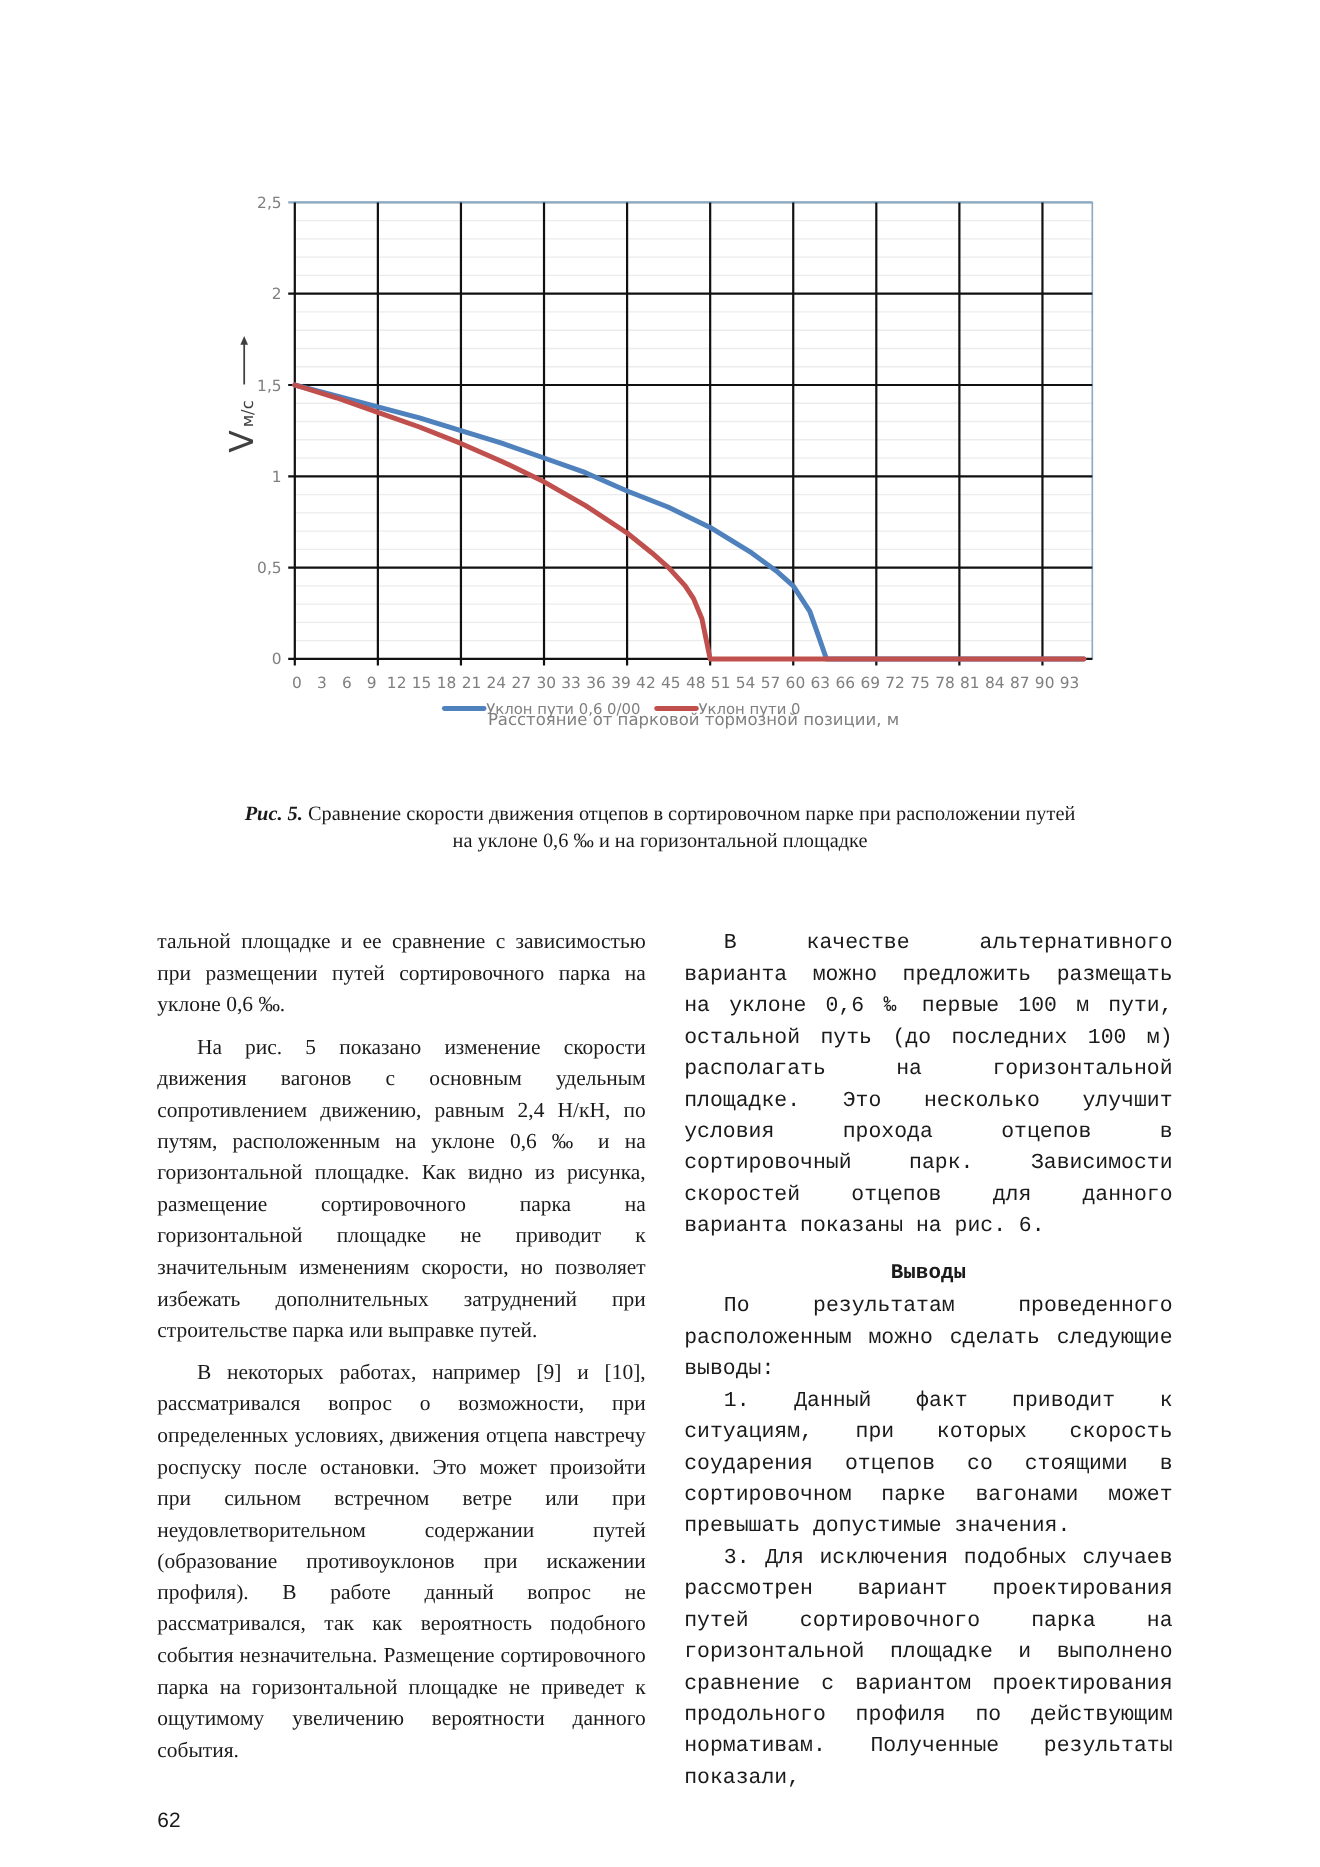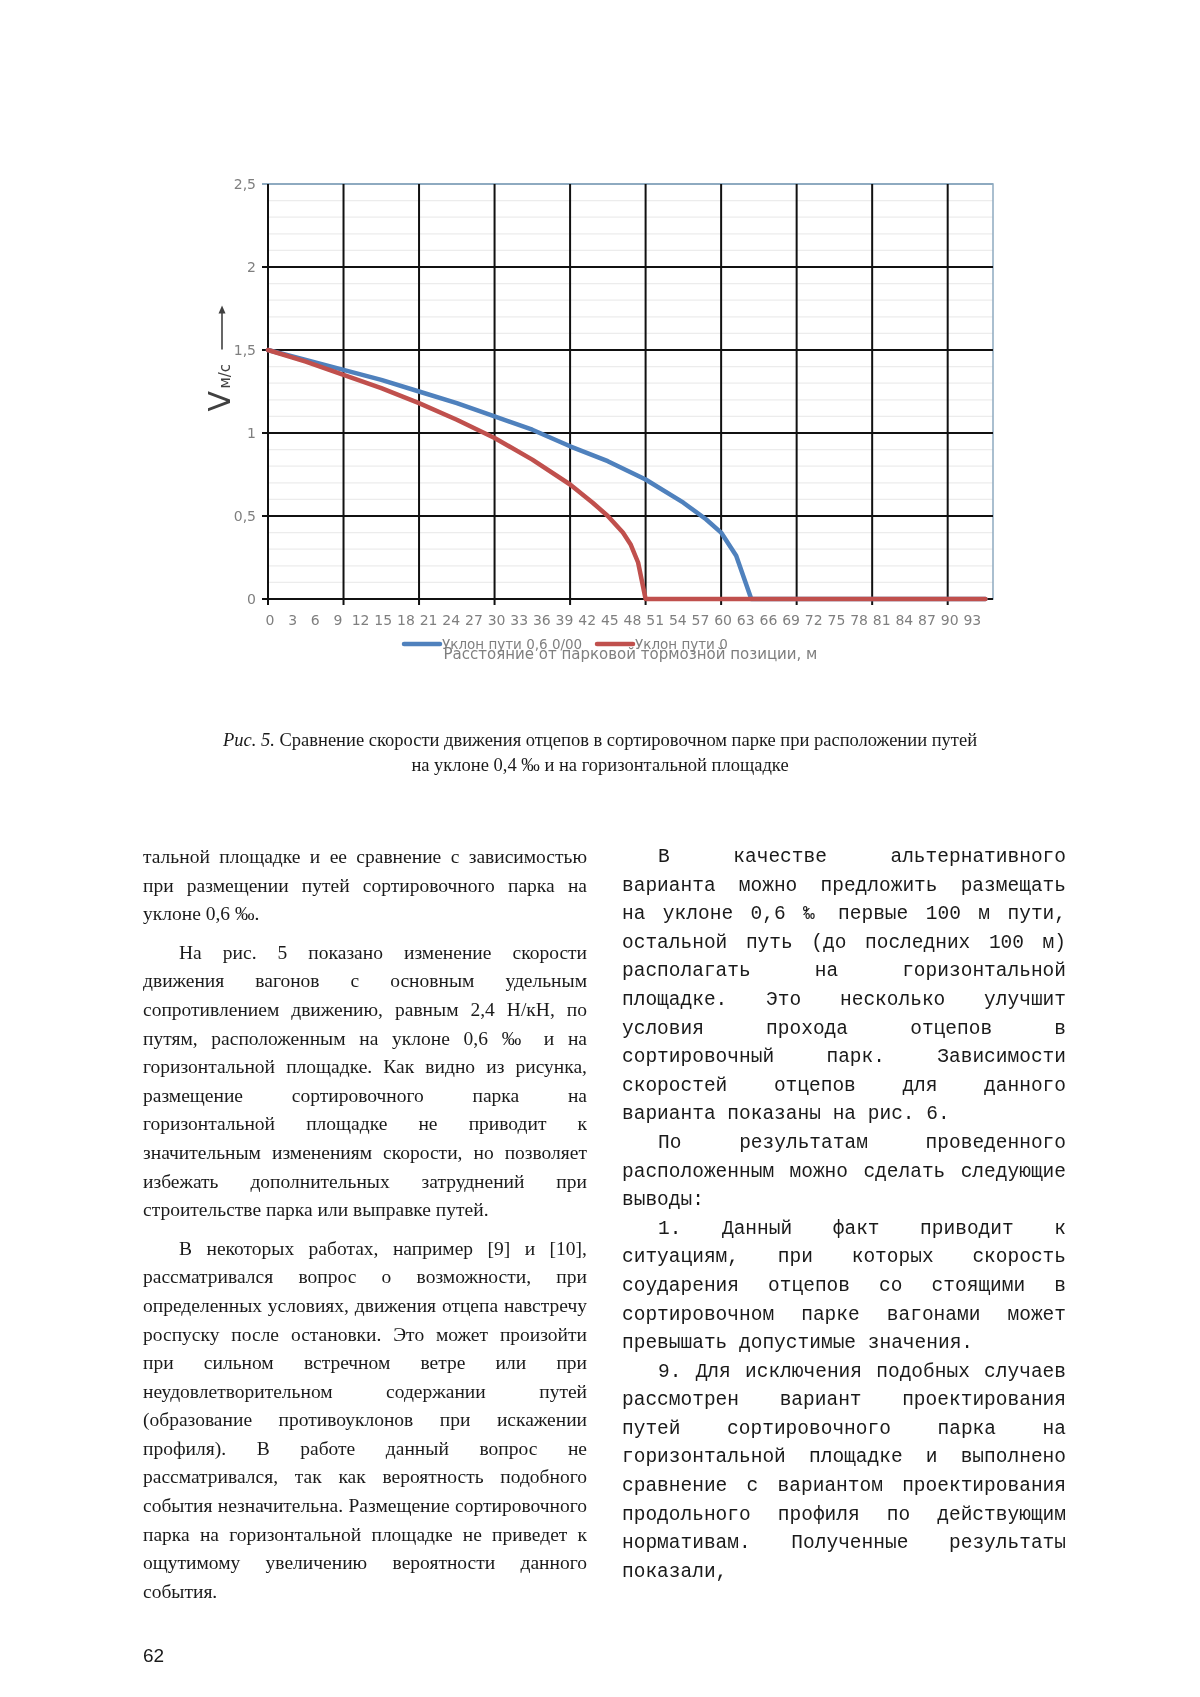--- a/index.html
+++ b/index.html
@@ -1,21 +1,21 @@
 <!DOCTYPE html>
 <html><head>
 <meta charset="utf-8">
 <style>
   html, body { margin: 0; padding: 0; background: #ffffff; }
   body { width: 1200px; height: 1697px; position: relative; overflow: hidden; font-family: "Liberation Serif", serif; color: #1a1a1a; }
   .chart-wrap { position: absolute; left: 180px; top: 170px; width: 840px; height: 540px; }
   .chart-wrap svg { position: absolute; left: 0; top: 0; }
   .axis-font { font-family: "DejaVu Sans", sans-serif; fill: #7f7f7f; }
   .caption { position: absolute; left: 140px; top: 728px; width: 920px; text-align: center; font-size: 18.5px; line-height: 25px; }
-  .caption .fig { font-style: italic; }
+  .caption .fig { font-style: italic; font-weight: bold; }
   .col { position: absolute; top: 804px; width: 444px; font-size: 19.5px; line-height: 28.6px; text-align: justify; margin-top: 39px; }
   .col.left { left: 143px; }
   .col.right { left: 622px; font-family: Liberation Mono, monospace; }
   .col p { margin: 0; text-indent: 36px; }
   .col p.noindent { text-indent: 0; }
   .col p.gap { margin-bottom: 10px; }
   .col h3 { margin: 14px 0 2px 0; font-size: 19px; font-weight: bold; text-align: center; line-height: 28px; }
   .page-number { position: absolute; left: 143px; top: 1603px; font-family: "Liberation Sans", sans-serif; font-size: 19px; margin-top: 42px; }
 </style>
 </head>
@@ -113,29 +113,30 @@
       <polyline points="88.0,180.0 125.8,191.6 163.5,204.9 201.3,218.2 239.0,233.1 276.8,249.7 314.6,268.0 352.3,289.6 390.1,314.5 412.7,332.7 427.8,346.0 442.9,362.6 450.5,374.2 458.1,392.5 465.6,429.0 503.4,429.0 541.1,429.0 616.6,429.0 692.2,429.0 767.7,429.0 805.4,429.0" fill="none" stroke="#c0504d" stroke-width="4.5" stroke-linejoin="round" stroke-linecap="round"></polyline>
       <line x1="224" x2="260" y1="474" y2="474" stroke="#4f81bd" stroke-width="4.5" stroke-linecap="round"></line>
       <text x="262" y="479" font-size="13.5" class="axis-font">Уклон пути 0,6 0/00</text>
       <line x1="417" x2="453" y1="474" y2="474" stroke="#c0504d" stroke-width="4.5" stroke-linecap="round"></line>
       <text x="455" y="479" font-size="13.5" class="axis-font">Уклон пути 0</text>
     </svg>
 </div>
 
 <div class="caption">
   <div><span class="fig">Рис. 5.</span><span> Сравнение скорости движения отцепов в сортировочном парке при расположении путей</span></div>
-  <div>на уклоне 0,4 ‰ и на горизонтальной площадке</div>
+  <div>на уклоне 0,6 ‰ и на горизонтальной площадке</div>
 </div>
 
 <div class="col left">
   <p class="noindent gap">тальной площадке и ее сравнение с зависимостью при размещении путей сортировочного парка на уклоне 0,6 ‰.</p>
   <p class="gap">На рис. 5 показано изменение скорости движения вагонов с основным удельным сопротивлением движению, равным 2,4 Н/кН, по путям, расположенным на уклоне 0,6 ‰ и на горизонтальной площадке. Как видно из рисунка, размещение сортировочного парка на горизонтальной площадке не приводит к значительным изменениям скорости, но позволяет избежать дополнительных затруднений при строительстве парка или выправке путей.</p>
   <p>В некоторых работах, например [9] и [10], рассматривался вопрос о возможности, при определенных условиях, движения отцепа навстречу роспуску после остановки. Это может произойти при сильном встречном ветре или при неудовлетворительном содержании путей (образование противоуклонов при искажении профиля). В работе данный вопрос не рассматривался, так как вероятность подобного события незначительна. Размещение сортировочного парка на горизонтальной площадке не приведет к ощутимому увеличению вероятности данного события.</p>
 </div>
 
 <div class="col right">
   <p>В качестве альтернативного варианта можно предложить размещать на уклоне 0,6 ‰ первые 100 м пути, остальной путь (до последних 100 м) располагать на горизонтальной площадке. Это несколько улучшит условия прохода отцепов в сортировочный парк. Зависимости скоростей отцепов для данного варианта показаны на рис. 6.</p>
+  <h3>Выводы</h3>
   <p>По результатам проведенного расположенным можно сделать следующие выводы:</p>
   <p>1. Данный факт приводит к ситуациям, при которых скорость соударения отцепов со стоящими в сортировочном парке вагонами может превышать допустимые значения.</p>
-  <p>9. Для исключения подобных случаев рассмотрен вариант проектирования путей сортировочного парка на горизонтальной площадке и выполнено сравнение с вариантом проектирования продольного профиля по действующим нормативам. Полученные результаты показали,</p>
+  <p>3. Для исключения подобных случаев рассмотрен вариант проектирования путей сортировочного парка на горизонтальной площадке и выполнено сравнение с вариантом проектирования продольного профиля по действующим нормативам. Полученные результаты показали,</p>
 </div>
 
 <div class="page-number">62</div>
 
 </body></html>

